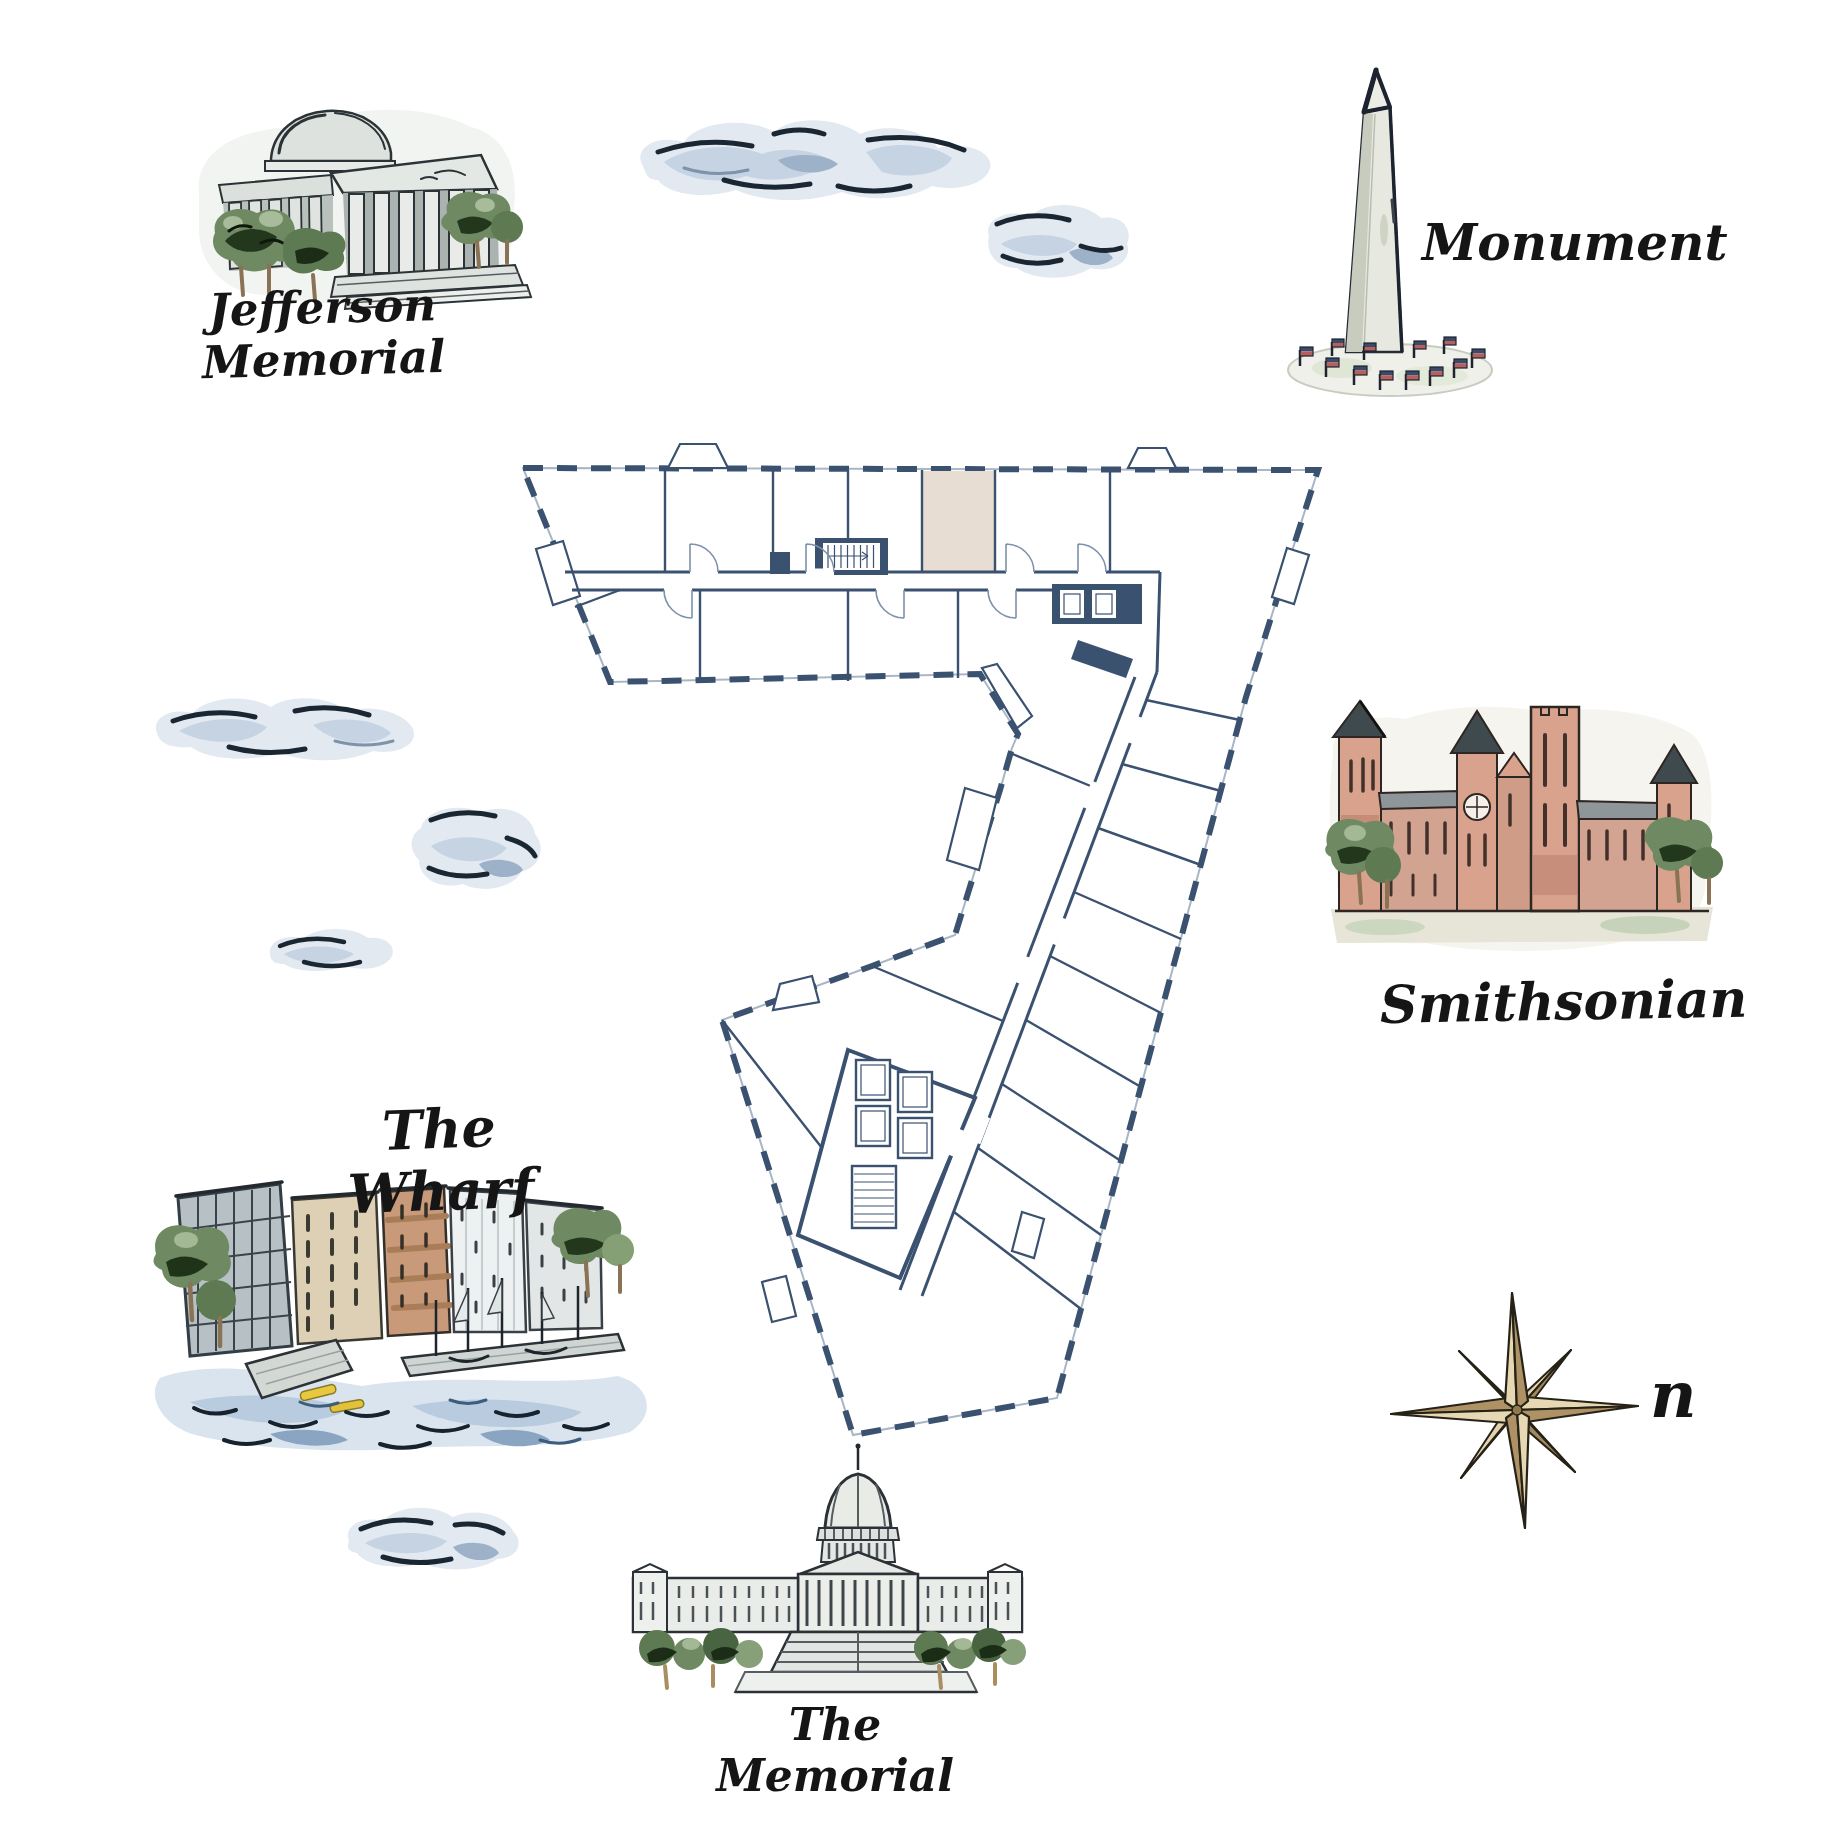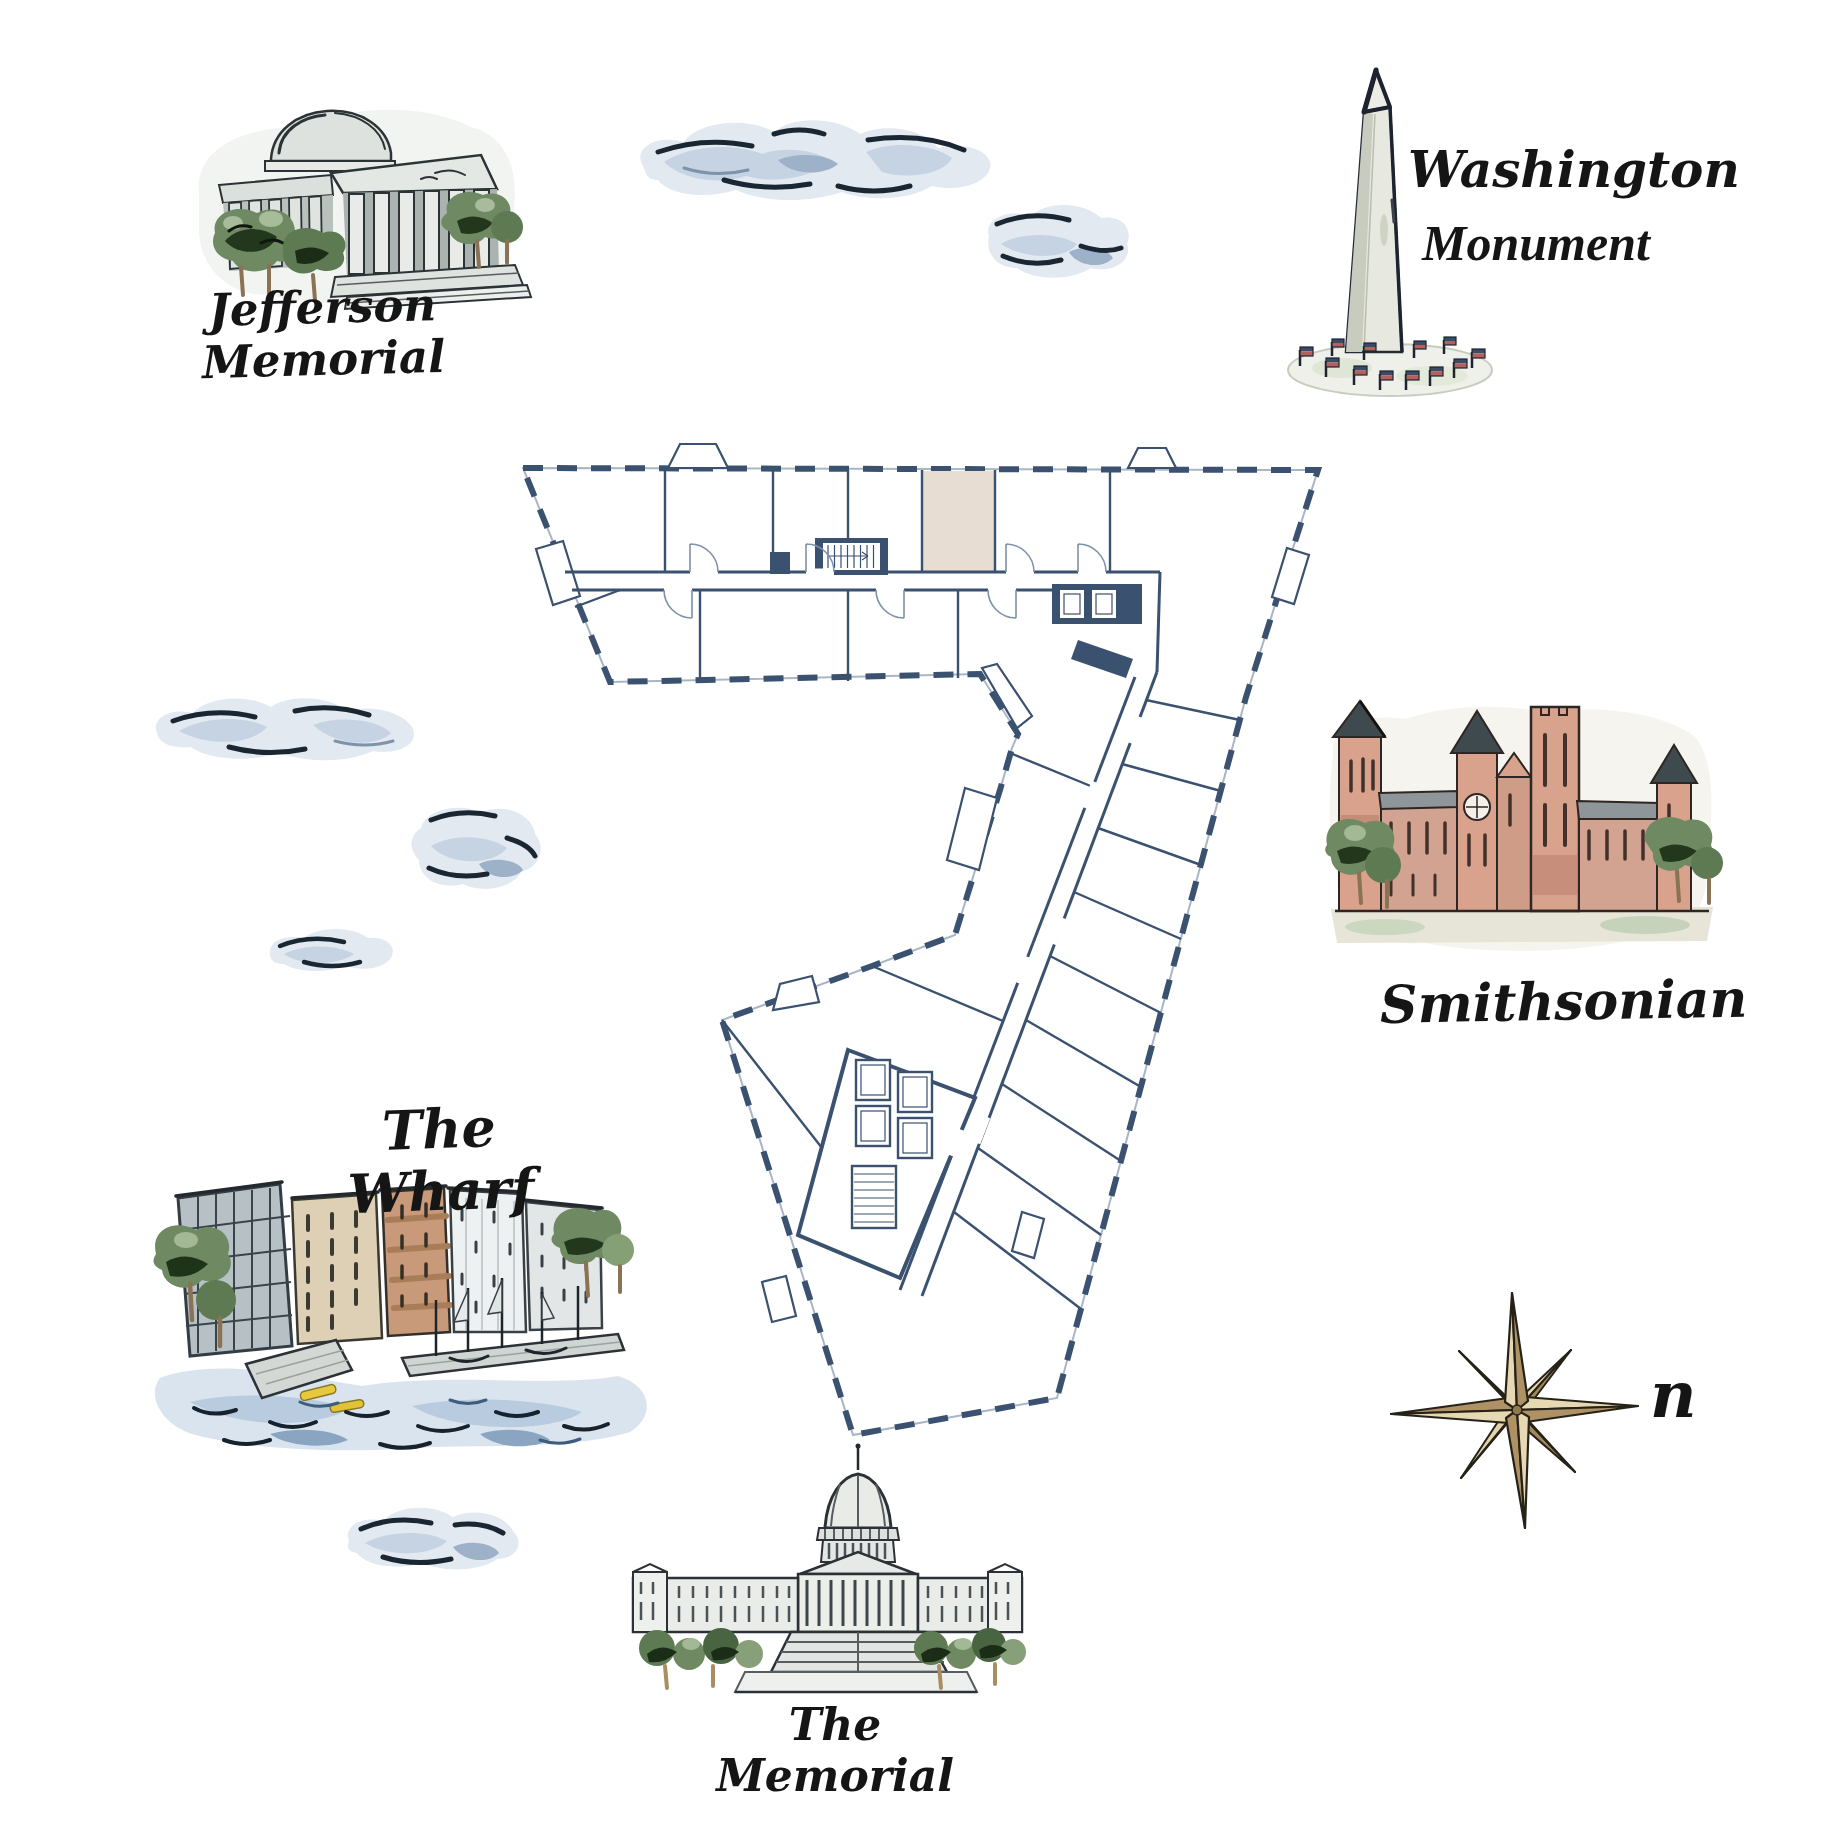--- a/index.html
+++ b/index.html
@@ -717,22 +717,22 @@
       <path d="M132,125 L140,243 L121,133 Z" fill="#ae9266"></path>
           <path d="M132,125 L140,243 L144,132 Z" fill="#e6d8b2"></path>
     </g>
     <circle cx="132" cy="125" r="5" fill="#8f7a50" stroke="#262217" stroke-width="1.5"></circle>
   </g>
 </svg>
 
   <div class="lbl center" style="left:118px;top:282px;width:410px;font-size:45px;transform:rotate(-1.5deg);">Jefferson Memorial</div>
 
   <div class="lbl" style="left:1408px;top:134px;width:320px;font-size:50px;line-height:1.45;">
-    <span>Washington</span><br>
-    <span style="margin-left:14px;font-family:Liberation Serif, serif;">Monument</span>
+    <br>
+    <span style="margin-left:14px;">Monument</span>
   </div>
 
   <div class="lbl center" style="left:1380px;top:972px;width:330px;font-size:52px;transform:rotate(-1deg);">Smithsonian</div>
 
   <div class="lbl center" style="left:290px;top:1098px;width:300px;font-size:54px;transform:rotate(-2deg);">The Wharf</div>
 
   <div class="lbl center" style="left:705px;top:1700px;width:260px;font-size:44px;">The Memorial</div>
 
   <div class="lbl" style="left:1650px;top:1358px;font-size:64px;">n</div>
 </div>

